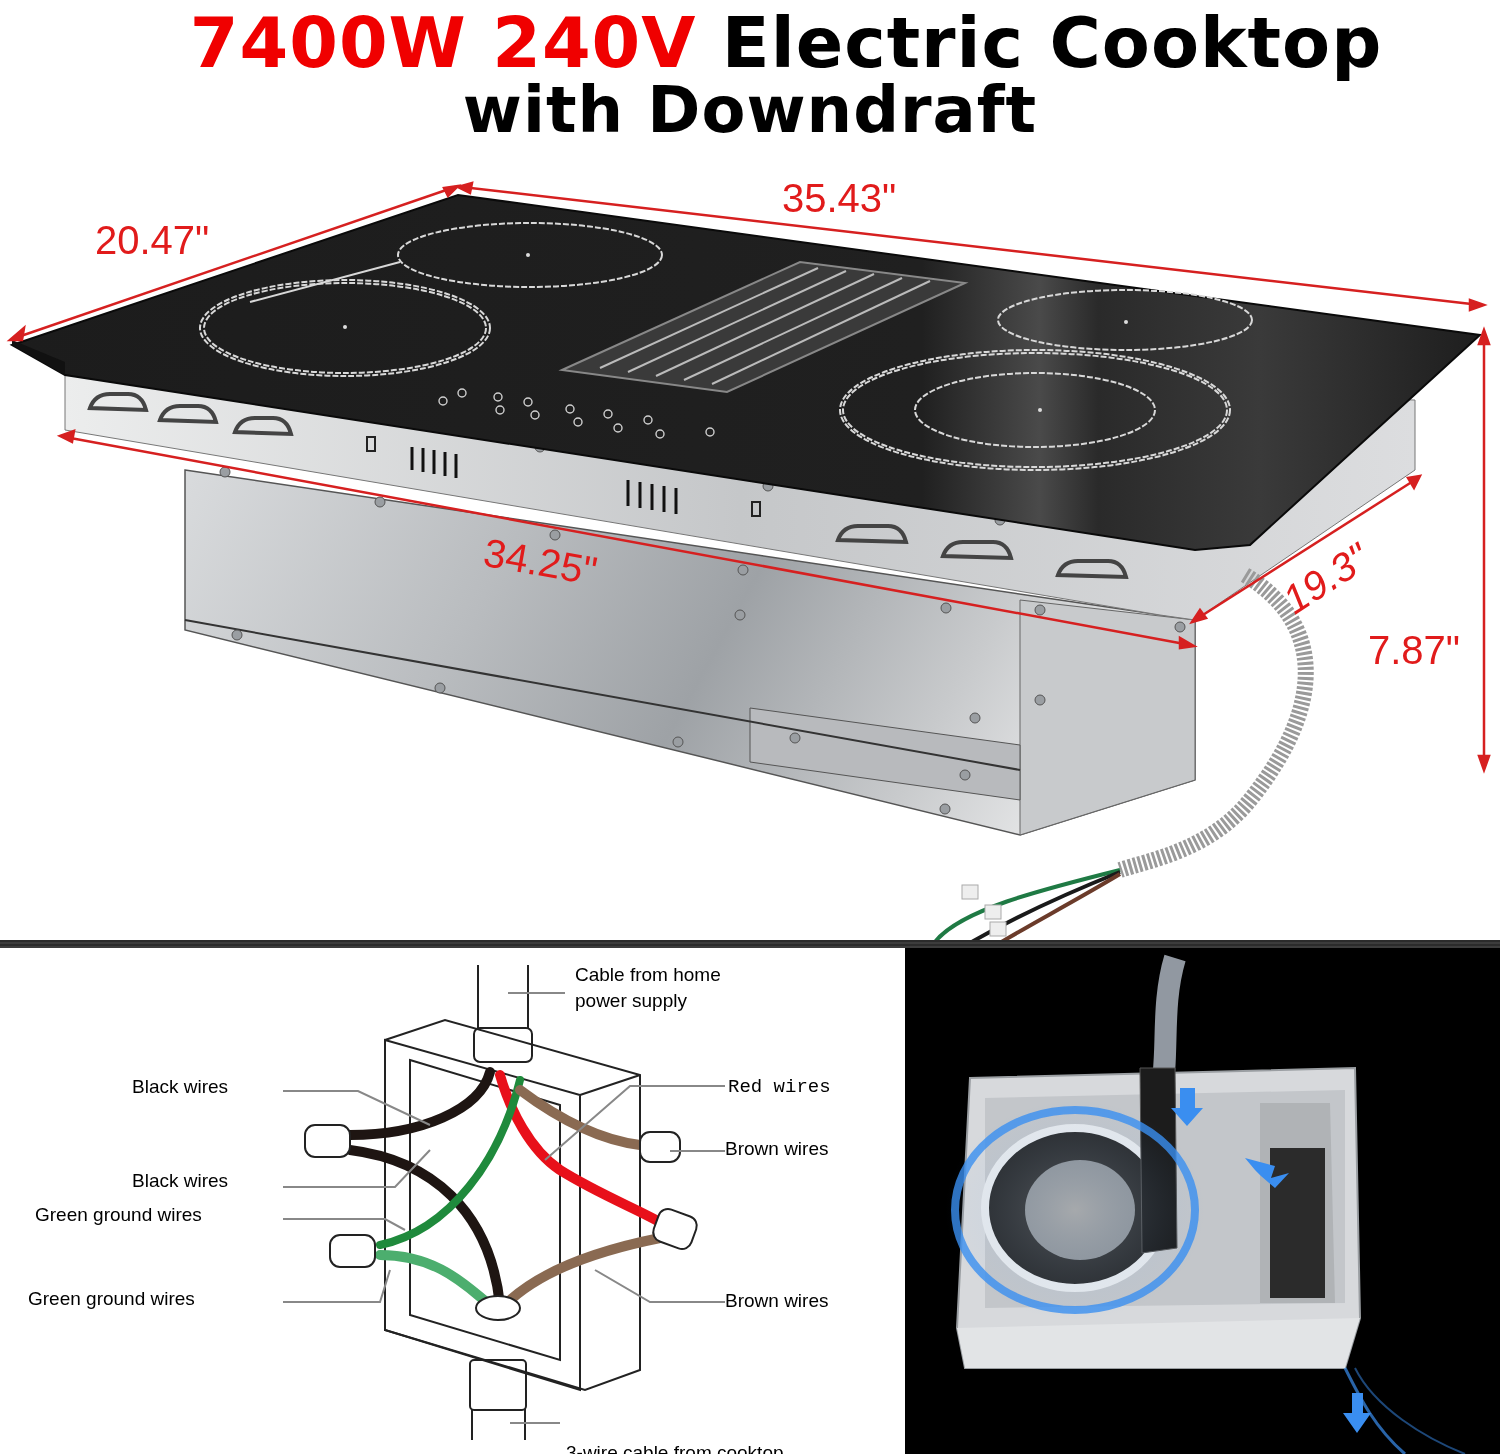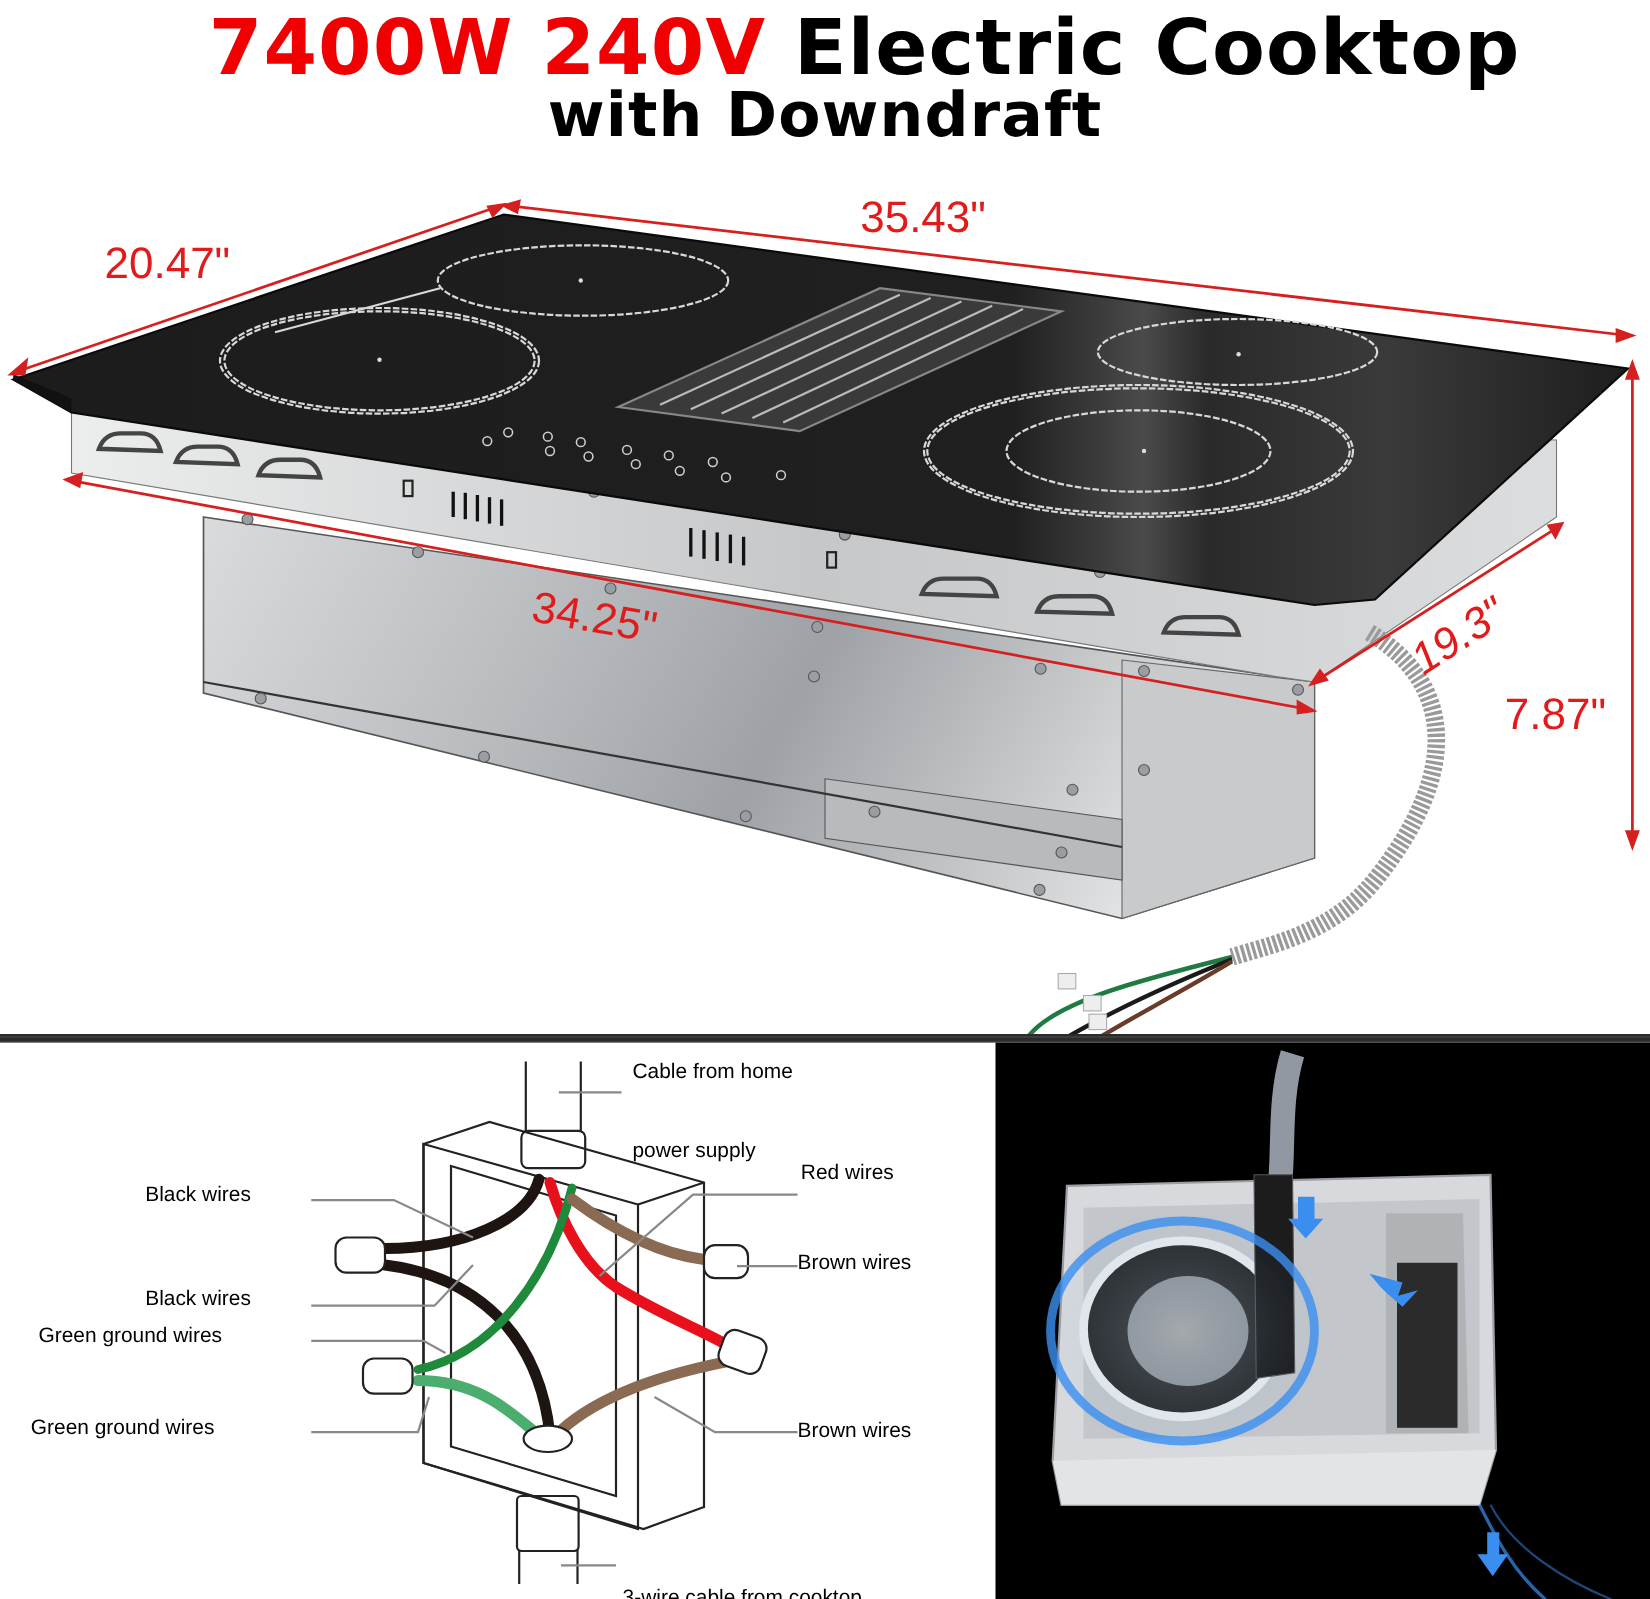--- a/index.html
+++ b/index.html
@@ -1,20 +1,20 @@
 <!DOCTYPE html>
 <html><head>
 <meta charset="utf-8">
 <style>
   html, body { margin:0; padding:0; }
   body { width:1500px; height:1454px; background:#ffffff; position:relative; overflow:hidden; font-family:"Liberation Sans", sans-serif; }
   .abs { position:absolute; }
   .title { position:absolute; left:0; top:0; width:1500px; text-align:center; font-family:"DejaVu Sans", sans-serif; font-weight:bold; line-height:1; }
   .title .l1 { position:absolute; left:0; top:8px; width:1500px; font-size:70px; letter-spacing:1px;padding-left:36px; }
-  .title .l2 { position:absolute; left:0; top:78px; width:1500px; font-size:56px; letter-spacing:1px; }
+  .title .l2 { position:absolute; left:0; top:78px; width:1500px; font-size:64px; letter-spacing:1px; }
   .title .red { color:#f00000; }
   .title .blk { color:#000000; }
   .dim { position:absolute; color:#e11b1b; font-family:"Liberation Sans", sans-serif; font-size:40px; white-space:nowrap; }
   .divider { position:absolute; left:0; top:940px; width:1500px; height:8px; background:repeating-linear-gradient(180deg,#2b2b2b 0 2px,#3c3c3c 2px 4px); }
   .wiring { position:absolute; left:0; top:948px; width:905px; height:506px; background:#fff; }
   .airflow { position:absolute; left:905px; top:948px; width:595px; height:506px; background:#000; }
   .wlabel { position:absolute; font-family:"Liberation Sans", sans-serif; font-size:19px; color:#000000; white-space:nowrap; }
 </style>
 </head>
 <body>
@@ -238,26 +238,26 @@
       <path d="M283,1187 H395 L430,1150"></path>
       <path d="M283,1219 H385 L405,1230"></path>
       <path d="M283,1302 H380 L390,1270"></path>
       <path d="M725,1086 H630 L545,1160"></path>
       <path d="M725,1151 H670"></path>
       <path d="M725,1302 H650 L595,1270"></path>
       <path d="M510,1423 H560"></path>
     </g>
   </svg>
   <div class="wlabel" style="left:575px;top:16px;">Cable from home</div>
-  <div class="wlabel" style="left:575px;top:42px;margin-top:46px;">power supply</div>
+  <div class="wlabel" style="left:575px;top:42px;">power supply</div>
   <div class="wlabel" style="left:132px;top:128px;">Black wires</div>
   <div class="wlabel" style="left:132px;top:222px;">Black wires</div>
   <div class="wlabel" style="left:35px;top:256px;">Green ground wires</div>
   <div class="wlabel" style="left:28px;top:340px;">Green  ground wires</div>
-  <div class="wlabel" style="left:728px;top:108px;">Red  wires</div>
+  <div class="wlabel" style="left:728px;top:128px;font-family:Liberation Mono, monospace;">Red  wires</div>
   <div class="wlabel" style="left:725px;top:190px;">Brown wires</div>
   <div class="wlabel" style="left:725px;top:342px;">Brown wires</div>
   <div class="wlabel" style="left:566px;top:462px;margin-top:32px;">3-wire cable from cooktop</div>
 </div>
 
 <div class="airflow">
   <svg class="abs" style="left:0;top:0" width="595" height="506" viewBox="0 0 595 506">
     <defs>
       <radialGradient id="glow" cx="0.5" cy="0.5" r="0.5">
         <stop offset="0" stop-color="#ffffff" stop-opacity="0.9"></stop>

